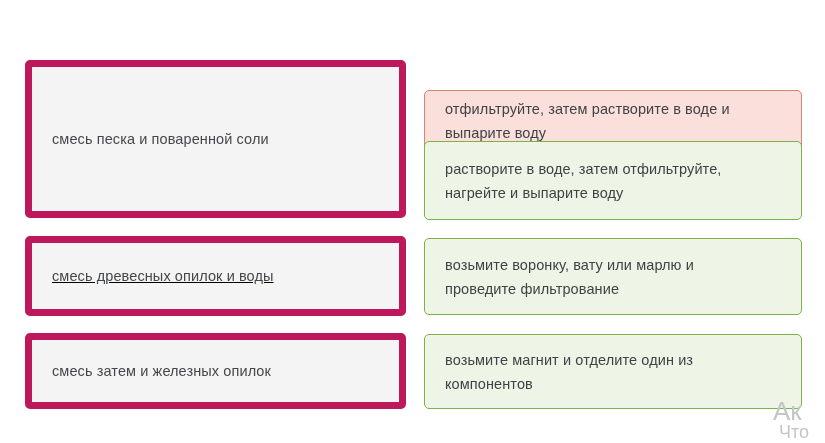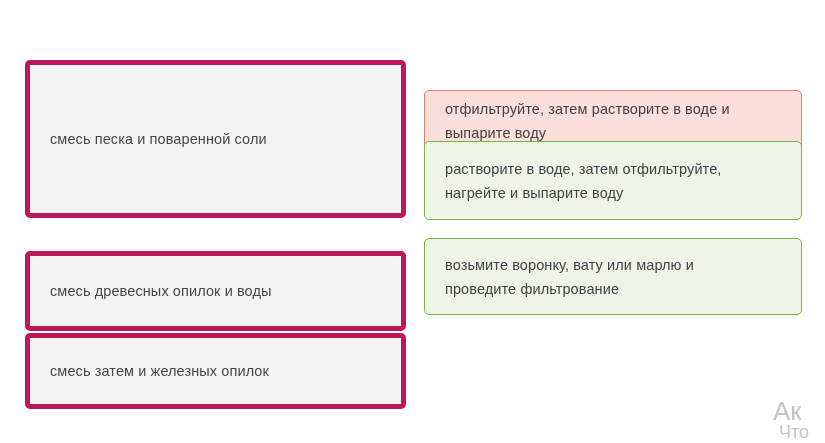--- a/index.html
+++ b/index.html
@@ -35,21 +35,21 @@
     color: #3f4246;
     letter-spacing: 0.1px;
     white-space: pre-line;
   }
 
   
   .card.prompt {
     left: 25px;
     width: 381px;
     background: #f4f4f5;
-    border: 5px solid #be185d;
+    border: 7px solid #be185d;
     padding: 0 20px;
   }
   .card.prompt .txt {
     color: #44474b;
   }
 
   
   .card.answer {
     left: 424px;
     width: 378px;
@@ -94,21 +94,21 @@
 </style>
 </head>
 <body>
 
 <div id="board">
 
   <div class="card prompt" style="top:60px;height:158px;">
     <span class="txt">смесь песка и поваренной соли</span>
   </div>
 
-  <div class="card prompt" style="top:251px;height:80px;">
+  <div class="card prompt" style="top:236px;height:80px;text-decoration:underline;">
     <span class="txt">смесь древесных опилок и воды</span>
   </div>
 
   <div class="card prompt" style="top:333px;height:76px;">
     <span class="txt">смесь затем и железных опилок</span>
   </div>
 
   <div class="card answer incorrect" style="top:60px;height:62px;margin-top:30px;">
     <span class="txt">отфильтруйте, затем растворите в воде и
 выпарите воду</span>
@@ -117,19 +117,23 @@
   <div class="card answer correct" style="top:238px;height:77px;">
     <span class="txt">возьмите воронку, вату или марлю и
 проведите фильтрование</span>
   </div>
 
   <div class="card answer correct" style="top:141px;height:79px;">
     <span class="txt">растворите в воде, затем отфильтруйте,
 нагрейте и выпарите воду</span>
   </div>
 
+  <div class="card answer correct" style="top:334px;height:75px;">
+    <span class="txt">возьмите магнит и отделите один из
+компонентов</span>
+  </div>
 
   <div id="watermark">
     <span class="wm-line1">Ак</span>
     <span class="wm-line2">Что</span>
   </div>
 
 </div>
 
 </body></html>

